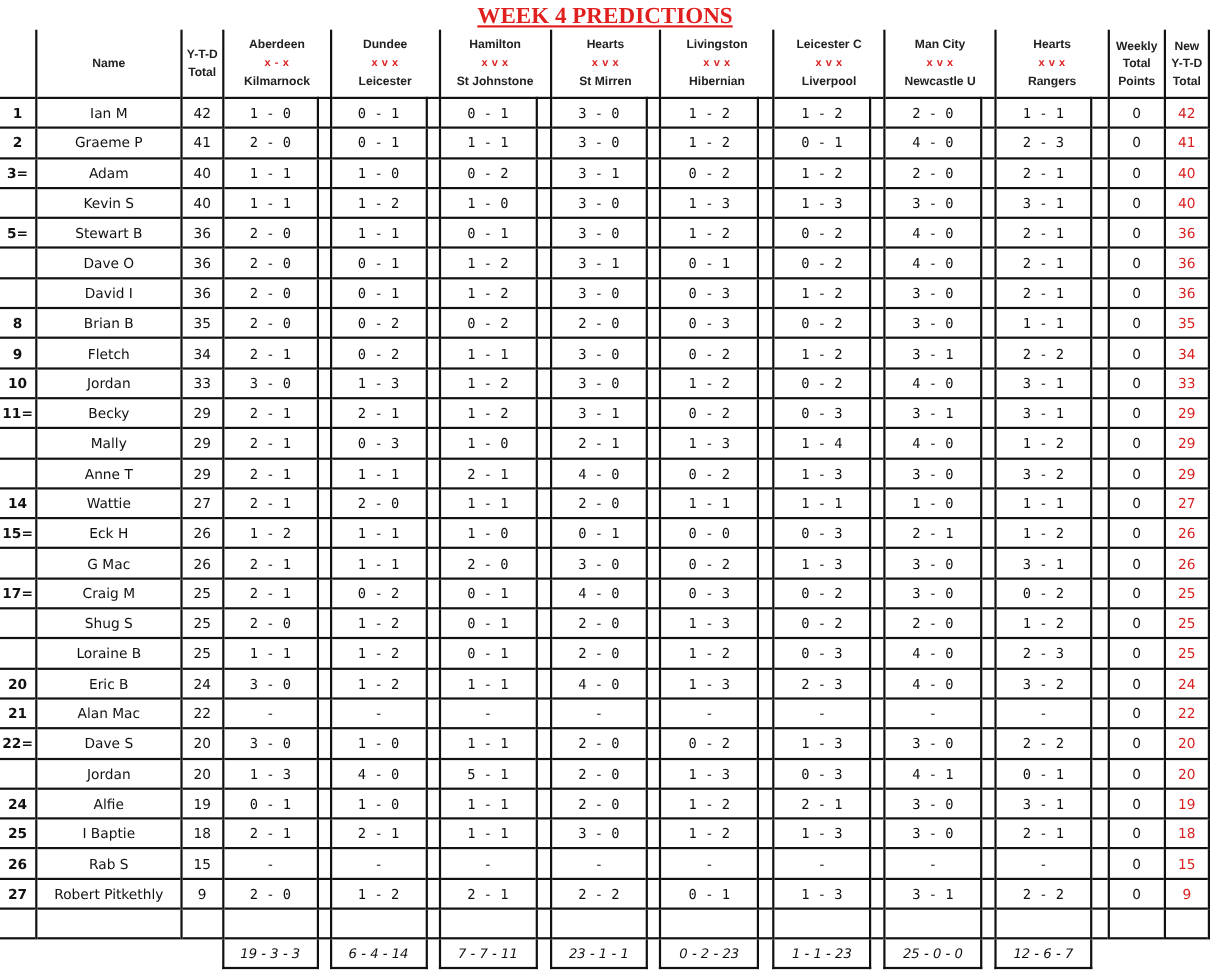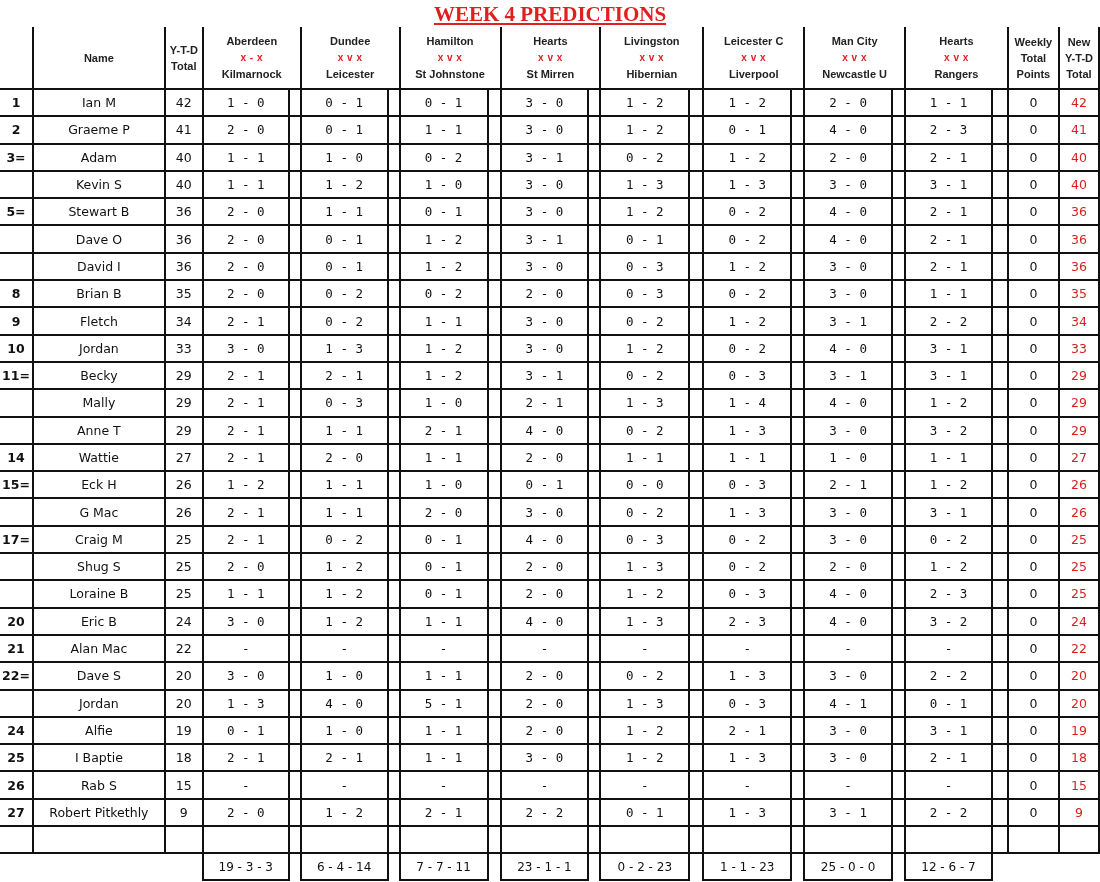--- a/index.html
+++ b/index.html
@@ -16,21 +16,21 @@
   .b-t { border-top:2px solid #111; }
   tr.hdr { height:62px; }
   tr.row { height:27.3px; }
   tr.row td { border-top:2px solid #111; font-size:12.5px; }
   td.rank { font-family:"DejaVu Sans", sans-serif; font-weight:bold; font-size:10.5px; text-align:left; padding-left:10px; }
   td.name { text-align:left; padding-left:10px; font-family:"DejaVu Sans", sans-serif; font-size:12.5px; }
   td.pred { font-family:"DejaVu Sans Mono", monospace; font-size:12.5px; }
   td.ytd { font-size:13px; }
   td.newytd { color:#d82020; font-size:15px; }
   td.wk { font-size:12.5px; }
-  tr.totals { height:27px; }
+  tr.totals { height:27px;font-style:italic; }
   tr.totals td.pred { border-top:2px solid #111; border-bottom:2px solid #111; font-size:12px; font-family:"DejaVu Sans", sans-serif; }
 </style>
 </head>
 <body>
 
 <div class="title">WEEK 4 PREDICTIONS</div>
 
 <table class="grid">
   <colgroup>
     <col style="width:33px">

